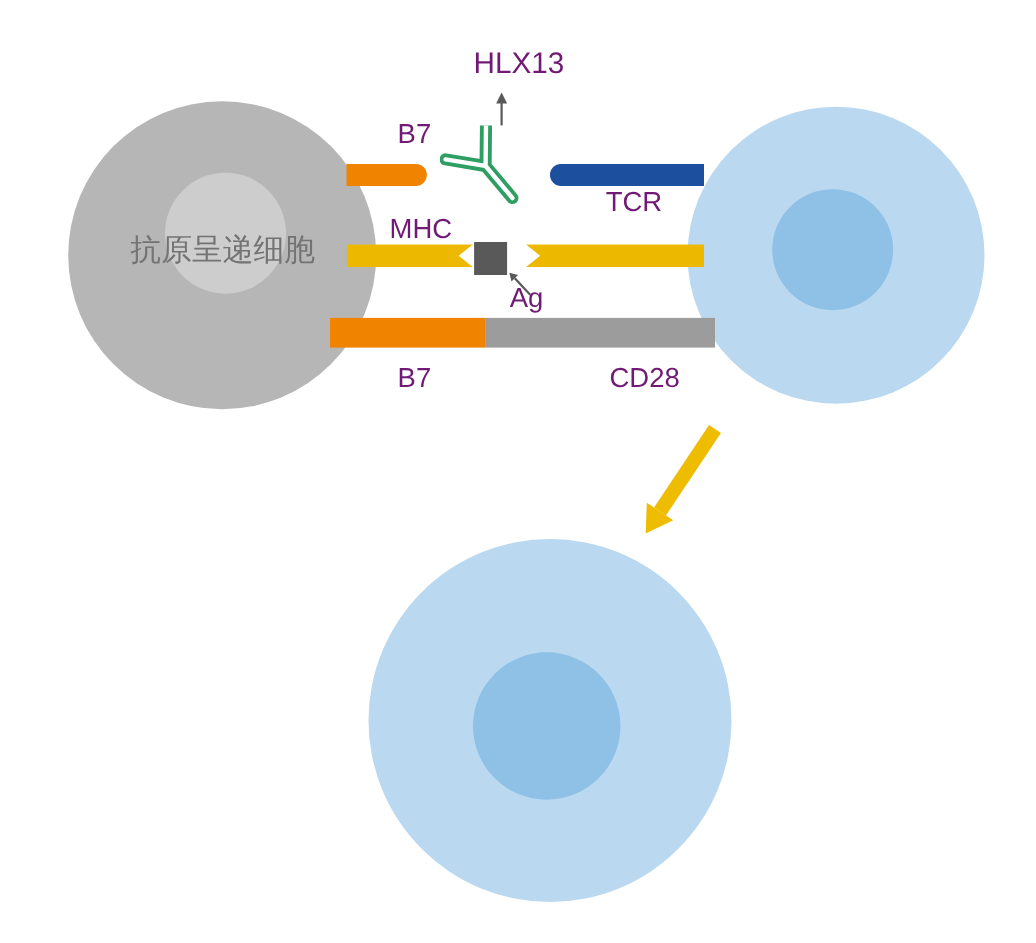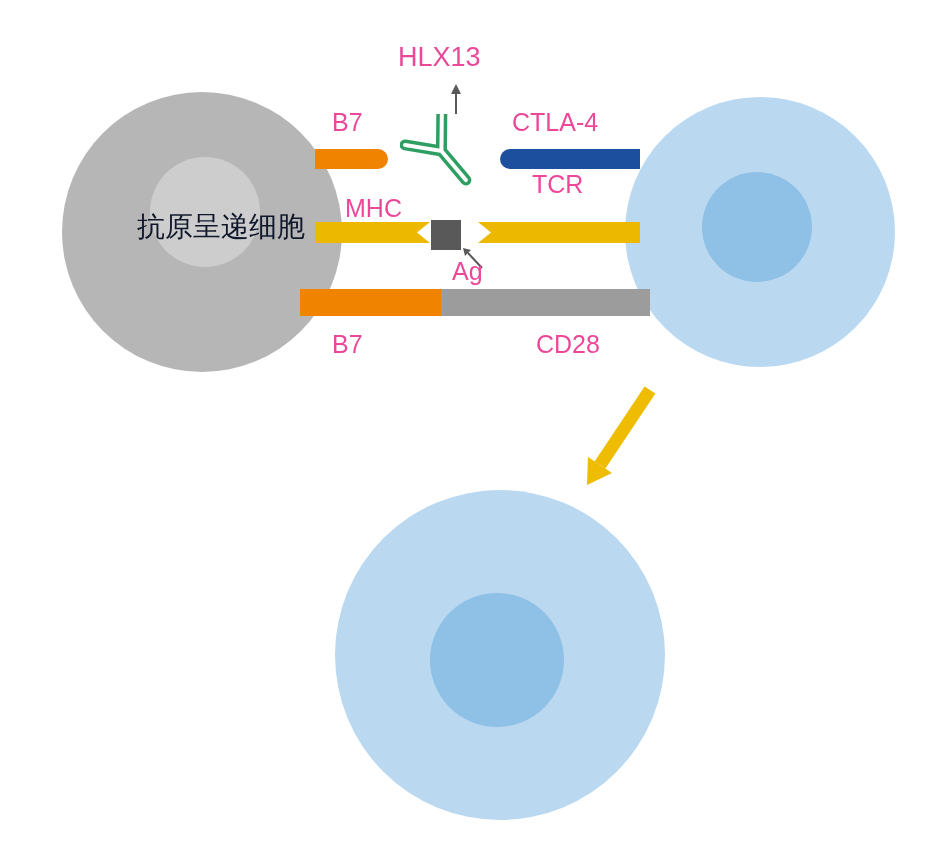--- a/index.html
+++ b/index.html
@@ -16,24 +16,24 @@
   .cell-body { position: absolute; border-radius: 50%; }
   .apc-body      { left: 62px;  top: 92px;  width: 280px; height: 280px; background: #b6b6b6; }
   .apc-nucleus   { left: 150px; top: 157px; width: 110px; height: 110px; background: #cdcdcd; }
   .tcell-body    { left: 625px; top: 97px;  width: 270px; height: 270px; background: #bad9f1; }
   .tcell-nucleus { left: 702px; top: 172px; width: 110px; height: 110px; background: #8fc0e6; }
   .act-body      { left: 335px; top: 490px; width: 330px; height: 330px; background: #bad9f1; }
   .act-nucleus   { left: 430px; top: 593px; width: 134px; height: 134px; background: #8fc0e6; }
 
   .cell-label {
     position: absolute;
-    color: #0f172a;
+    color: #737373;
     font-size: 28px;
     line-height: 30px;
-    text-align: right;
+    text-align: center;
     white-space: nowrap;
   }
   .apc-label { left: 100px; top: 212px; width: 205px; }
   .tcell-label { left: 692px; top: 212px; width: 130px; }
   .act-label { left: 415px; top: 645px; width: 164px; }
 
   
   .bar { position: absolute; }
   .b7-top  { left: 315px; top: 149px; width: 73px;  height: 20px; background: #f08300; border-radius: 0 10px 10px 0; }
   .ctla4   { left: 500px; top: 149px; width: 140px; height: 20px; background: #1c4f9e; border-radius: 10px 0 0 10px; }
@@ -41,24 +41,24 @@
              clip-path: polygon(0 0, 100% 0, calc(100% - 13px) 50%, 100% 100%, 0 100%); }
   .tcr     { left: 478px; top: 222px; width: 162px; height: 21px; background: #edb900;
              clip-path: polygon(0 0, 100% 0, 100% 100%, 0 100%, 13px 50%); }
   .antigen { left: 431px; top: 220px; width: 30px;  height: 30px; background: #595959; }
   .b7-bot  { left: 300px; top: 289px; width: 141px; height: 27px; background: #f08300; }
   .cd28    { left: 441px; top: 289px; width: 209px; height: 27px; background: #9c9c9c; }
 
   
   .mol-label {
     position: absolute;
-    color: #ec4899;
+    color: #701a75;
     font-size: 25px;
     line-height: 28px;
-    text-align: left;
+    text-align: right;
     white-space: nowrap;
   }
   .hlx13-label { left: 398px; top: 43px;  width: 115px; font-size: 27px; }
   .b7-top-label { left: 332px; top: 108px; width: 60px; }
   .ctla4-label  { left: 512px; top: 108px; width: 126px; }
   .mhc-label    { left: 345px; top: 194px; width: 66px; }
   .tcr-label    { left: 532px; top: 170px; width: 70px; }
   .ag-label     { left: 452px; top: 257px; width: 42px; }
   .b7-bot-label { left: 332px; top: 330px; width: 60px; }
   .cd28-label   { left: 536px; top: 330px; width: 82px; }
@@ -109,20 +109,19 @@
     </g>
 
     <g>
       <line x1="650" y1="390" x2="600" y2="465" stroke="#eebc00" stroke-width="13"></line>
       <polygon points="612,473 588,457 587,485" fill="#eebc00"></polygon>
     </g>
   </svg>
 
   <div class="mol-label hlx13-label">HLX13</div>
   <div class="mol-label b7-top-label">B7</div>
-  <div class="mol-label ctla4-label">CTLA-4</div>
   <div class="mol-label mhc-label">MHC</div>
   <div class="mol-label tcr-label">TCR</div>
   <div class="mol-label ag-label">Ag</div>
   <div class="mol-label b7-bot-label">B7</div>
   <div class="mol-label cd28-label">CD28</div>
 
 </div>
 
 </body></html>

